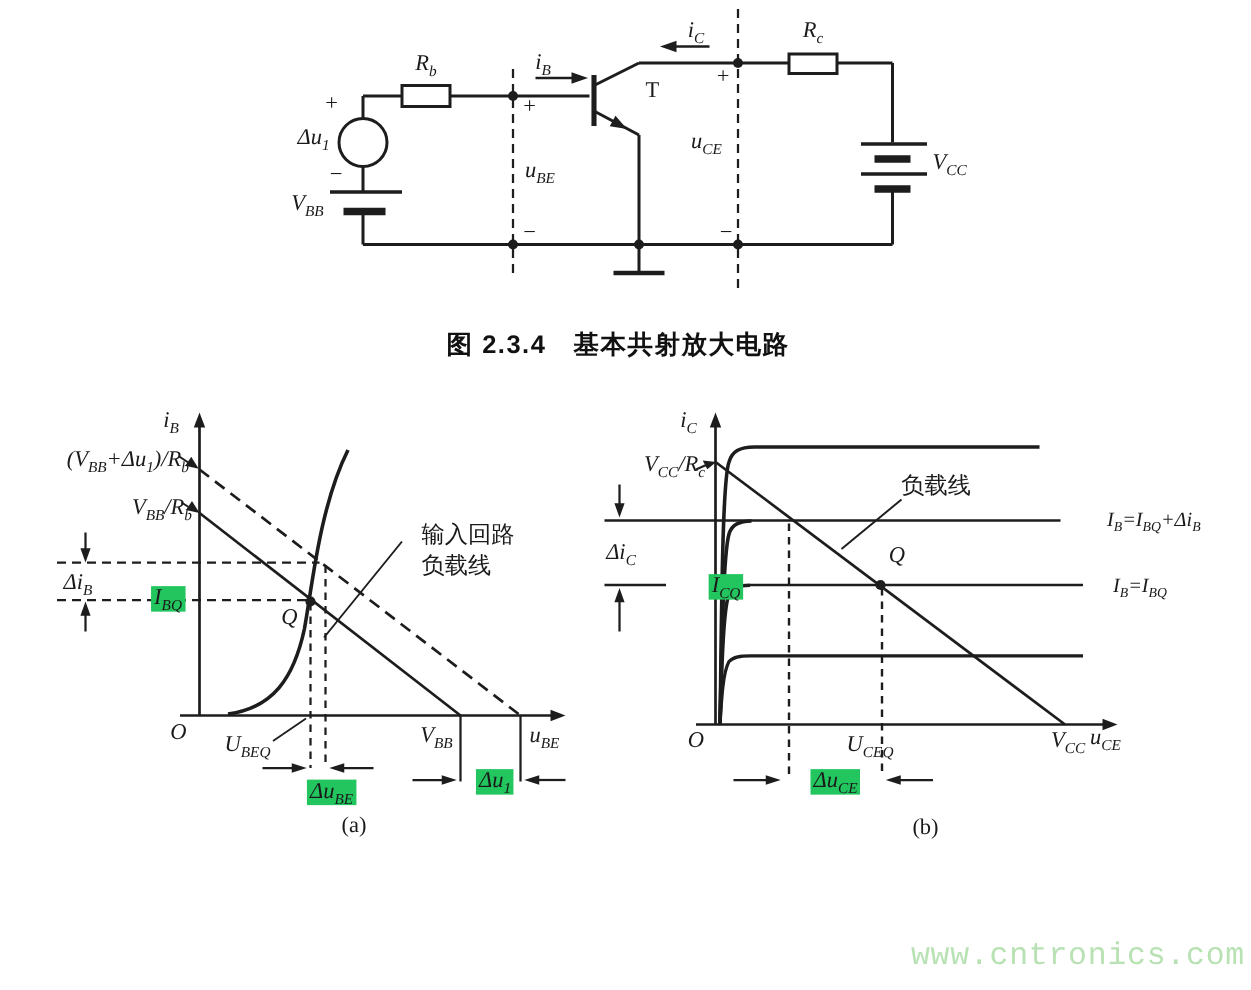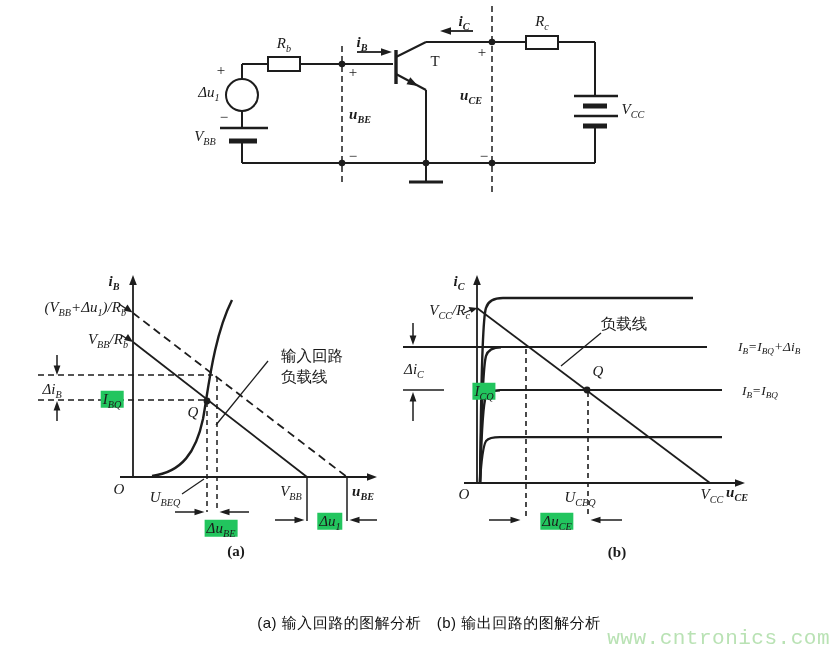--- a/index.html
+++ b/index.html
@@ -5,21 +5,21 @@
   html,body{margin:0;padding:0;background:#fff;}
   #canvas{position:relative;width:834px;height:660px;background:#ffffff;overflow:hidden;
           font-family:"Liberation Serif",serif;color:#1a1a1a;}
   svg{position:absolute;left:0;top:0;}
   .lbl{position:absolute;transform:translate(-50%,-50%);font:italic 15px "Liberation Serif",serif;
        color:#1a1a1a;white-space:nowrap;line-height:1.1;}
   .lbl sub{font-size:68%;font-style:italic;line-height:0;}
   .rt{transform:translate(-100%,-50%);}   
   .lt{transform:translate(0,-50%);margin-left:18px;}        
   .bg{background:#22c55e;padding:0 2px;}
-  .bold{font-weight:700;}
+  .bold{font-weight:400;}
   .up{font-style:normal;}
   .sm{font-size:13.5px;}
   .cn{font:15.5px "Liberation Sans","DejaVu Sans",sans-serif;font-style:normal;text-align:left;}
   .cap{position:absolute;transform:translate(-50%,-50%);white-space:nowrap;
        font:700 17px "Liberation Sans","DejaVu Sans",sans-serif;letter-spacing:1px;color:#111;}
   .subcap{font:15px "Liberation Sans","DejaVu Sans",sans-serif;font-weight:400;letter-spacing:0.5px;}
   .wm{position:absolute;transform:translate(-100%,-50%);font:21px "Liberation Sans",sans-serif;
       letter-spacing:0.5px;}
   .sign{font:15px "Liberation Serif",serif;font-style:normal;}
 </style>
@@ -140,20 +140,21 @@
 <div class="lbl bold" style="left:360px;top:114px">u<sub>BE</sub></div>
 <div class="lbl sign" style="left:353px;top:156px">−</div>
 <div class="lbl up" style="left:435px;top:61px">T</div>
 <div class="lbl bold" style="left:464px;top:21px">i<sub>C</sub></div>
 <div class="lbl sign" style="left:482px;top:52px">+</div>
 <div class="lbl bold" style="left:471px;top:95px">u<sub>CE</sub></div>
 <div class="lbl sign" style="left:484px;top:156px">−</div>
 <div class="lbl" style="left:542px;top:21px">R<sub>c</sub></div>
 <div class="lbl" style="left:633px;top:109px">V<sub>CC</sub></div>
 
+<div class="cap" style="left:412px;top:230px">图 2.3.4　基本共射放大电路</div>
 
 <div class="lbl bold" style="left:114px;top:281px">i<sub>B</sub></div>
 <div class="lbl rt" style="left:126px;top:307px">(V<sub>BB</sub>+Δu<sub>1</sub>)/R<sub>b</sub></div>
 <div class="lbl rt" style="left:128px;top:339px">V<sub>BB</sub>/R<sub>b</sub></div>
 <div class="lbl" style="left:52px;top:389px">Δi<sub>B</sub></div>
 <div class="lbl bg" style="left:112px;top:399px">I<sub>BQ</sub></div>
 <div class="lbl" style="left:193px;top:412px">Q</div>
 <div class="lbl cn" style="left:312px;top:367px">
   <div>输入回路</div>
   <div>负载线</div>
@@ -174,16 +175,15 @@
 <div class="lbl" style="left:598px;top:371px">Q</div>
 <div class="lbl lt sm" style="left:720px;top:347px">I<sub>B</sub>=I<sub>BQ</sub>+Δi<sub>B</sub></div>
 <div class="lbl lt sm" style="left:724px;top:391px">I<sub>B</sub>=I<sub>BQ</sub></div>
 <div class="lbl" style="left:464px;top:494px">O</div>
 <div class="lbl" style="left:580px;top:497px">U<sub>CEQ</sub></div>
 <div class="lbl bg" style="left:557px;top:521px">Δu<sub>CE</sub></div>
 <div class="lbl" style="left:712px;top:494px">V<sub>CC</sub></div>
 <div class="lbl bold" style="left:737px;top:492px">u<sub>CE</sub></div>
 <div class="lbl up bold" style="left:617px;top:552px">(b)</div>
 
-<div class="cap subcap" style="left:429px;top:623px">(a) 输入回路的图解分析　(b) 输出回路的图解分析</div>
 <div class="wm" style="left: 830px; top: 638px; color: rgb(185, 226, 180); font-family: Liberation Mono, monospace;">www.cntronics.com</div>
 
 </div>
 
 </body></html>

